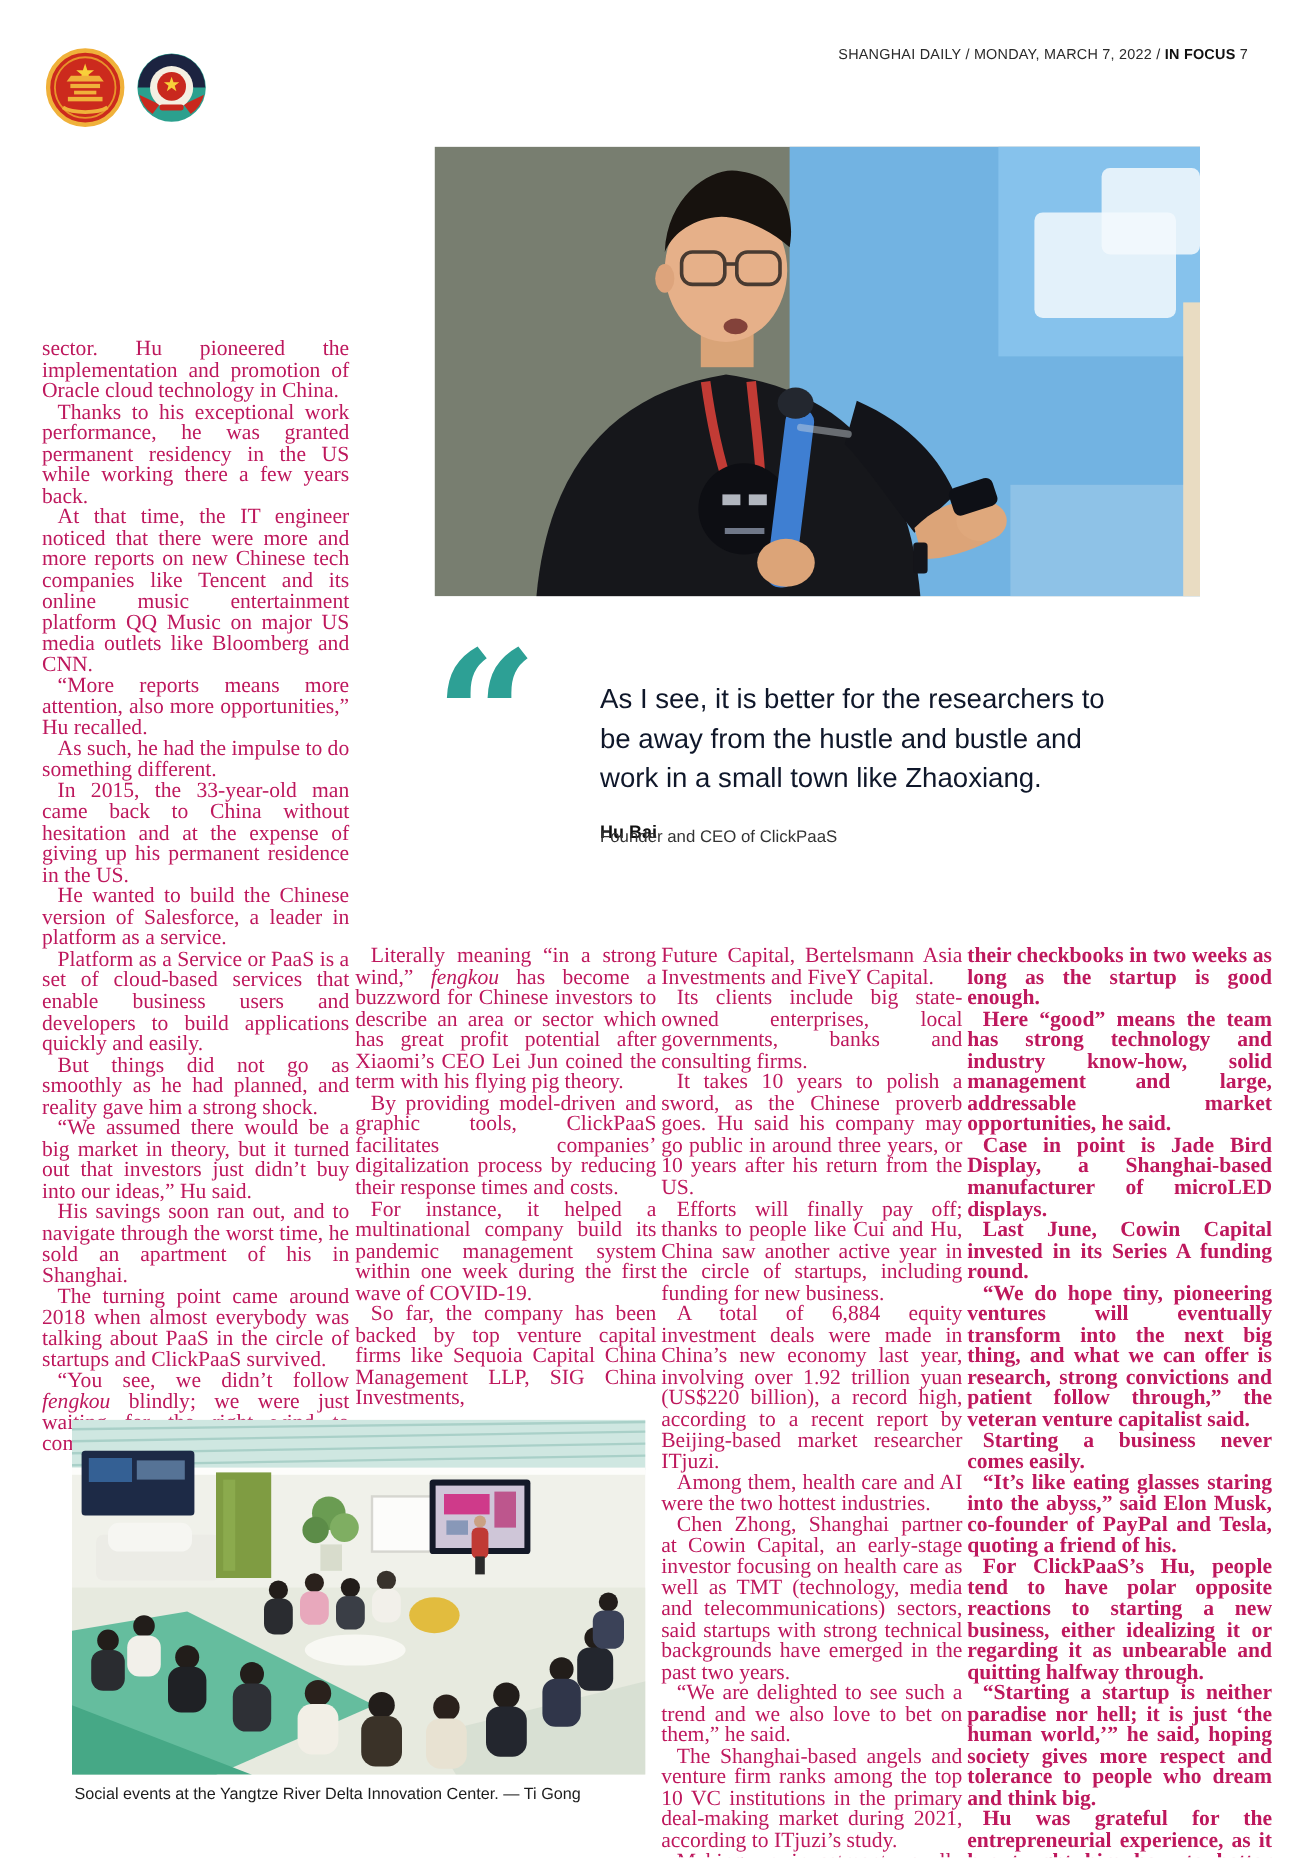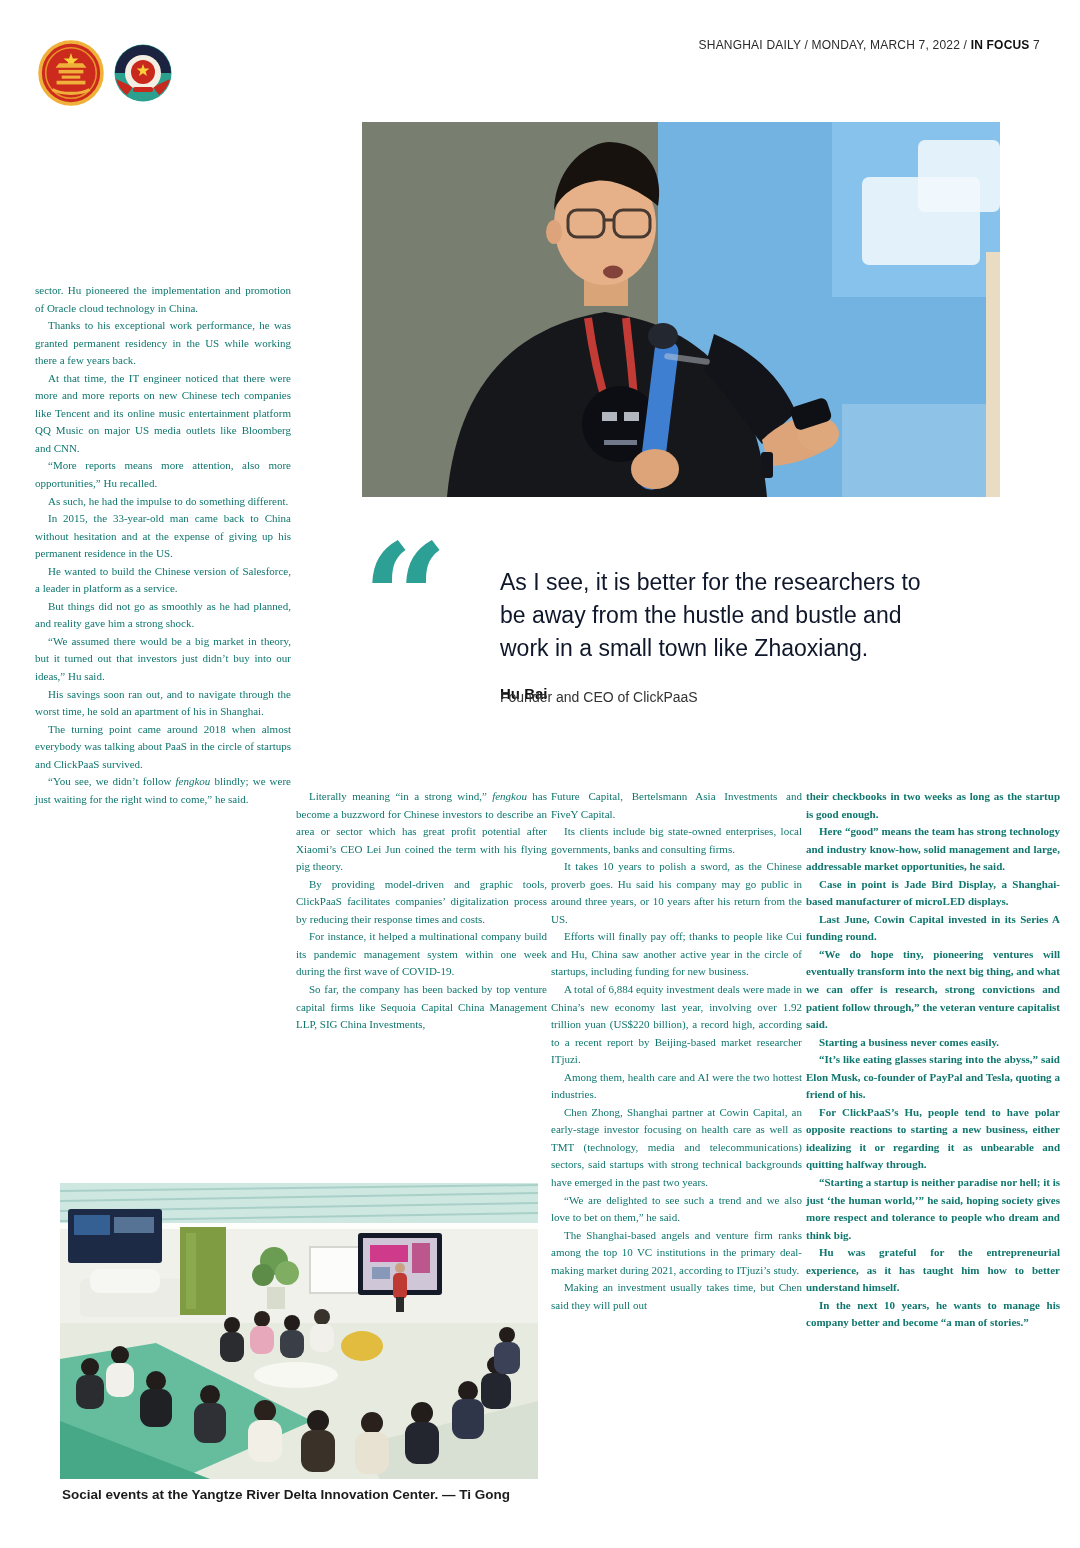--- a/index.html
+++ b/index.html
@@ -19,32 +19,32 @@
 
   .quote-mark { position:absolute; left:362px; top:552px; font-family:"DejaVu Serif", serif;
                 font-weight:bold; font-size:150px; line-height:0.62; color:#2da095; }
   .quote-text { position:absolute; left:500px; top:566px; width:436px;
                 font-family:"Liberation Sans", sans-serif; font-size:23px; line-height:33px; color:#0f172a; }
   .quote-author { position:absolute; left:500px; top:669px; font-family:"Liberation Sans", sans-serif;
                   font-size:15px; font-weight:bold; color:#111;margin-top:16px; }
   .quote-role { position:absolute; left:500px; top:689px; font-family:"Liberation Sans", sans-serif;
                 font-size:14px; color:#333; }
 
-  .col { position:absolute; font-size:11px; line-height:17.55px; color:#0f766e;
+  .col { position:absolute; font-size:18px; line-height:17.55px; color:#be185d;
          text-align:justify; hyphens:auto; -webkit-hyphens:auto; }
   .col p { text-indent:13px; margin:0; }
   .col p.cont { text-indent:0; }
   .col p i { font-style:italic; }
   .col1 { left:35px;  top:282px; width:256px; }
   .col2 { left:296px; top:788px; width:251px; }
   .col3 { left:551px; top:788px; width:251px; }
   .col4 { left:806px; top:788px; width:254px;font-weight:bold; }
 
   .caption { position:absolute; left:62px; top:1487px; width:480px;
-             font-family:"Liberation Sans", sans-serif; font-size:13.5px; font-weight:bold; color:#1c1c1c; }
+             font-family:"Liberation Sans", sans-serif; font-size:13.5px; font-weight:normal; color:#1c1c1c; }
 </style>
 </head>
 <body>
 
 <div class="page">
 
   <div class="emblems">
     <svg width="66" height="66" viewBox="0 0 64 64">
       <circle cx="32" cy="32" r="30" fill="#cc2a1d" stroke="#f0b13a" stroke-width="3.5"></circle>
       <circle cx="32" cy="32" r="24.5" fill="none" stroke="#e8922a" stroke-width="1.5"></circle>
@@ -118,20 +118,21 @@
   <div class="quote-role">Founder and CEO of ClickPaaS</div>
 
   <div class="col col1">
       <p class="cont"><span>sector. Hu pioneered the implementation and promotion of Oracle cloud technology in China.</span></p>
       <p><span>Thanks to his exceptional work performance, he was granted permanent residency in the US while working there a few years back.</span></p>
       <p><span>At that time, the IT engineer noticed that there were more and more reports on new Chinese tech companies like Tencent and its online music entertainment platform QQ Music on major US media outlets like Bloomberg and CNN.</span></p>
       <p><span>“More reports means more attention, also more opportunities,” Hu recalled.</span></p>
       <p><span>As such, he had the impulse to do something different.</span></p>
       <p><span>In 2015, the 33-year-old man came back to China without hesitation and at the expense of giving up his permanent residence in the US.</span></p>
       <p><span>He wanted to build the Chinese version of Salesforce, a leader in platform as a service.</span></p>
+      <p><span>Platform as a Service or PaaS is a set of cloud-based services that enable business users and developers to build applications quickly and easily.</span></p>
       <p><span>But things did not go as smoothly as he had planned, and reality gave him a strong shock.</span></p>
       <p><span>“We assumed there would be a big market in theory, but it turned out that investors just didn’t buy into our ideas,” Hu said.</span></p>
       <p><span>His savings soon ran out, and to navigate through the worst time, he sold an apartment of his in Shanghai.</span></p>
       <p><span>The turning point came around 2018 when almost everybody was talking about PaaS in the circle of startups and ClickPaaS survived.</span></p>
       <p><span>“You see, we didn’t follow </span><i>fengkou</i><span> blindly; we were just waiting for the right wind to come,” he said.</span></p>
     </div>
   <div class="col col2">
       <p><span>Literally meaning “in a strong wind,” </span><i>fengkou</i><span> has become a buzzword for Chinese investors to describe an area or sector which has great profit potential after Xiaomi’s CEO Lei Jun coined the term with his flying pig theory.</span></p>
       <p><span>By providing model-driven and graphic tools, ClickPaaS facilitates companies’ digitalization process by reducing their response times and costs.</span></p>
       <p><span>For instance, it helped a multinational company build its pandemic management system within one week during the first wave of COVID-19.</span></p>

